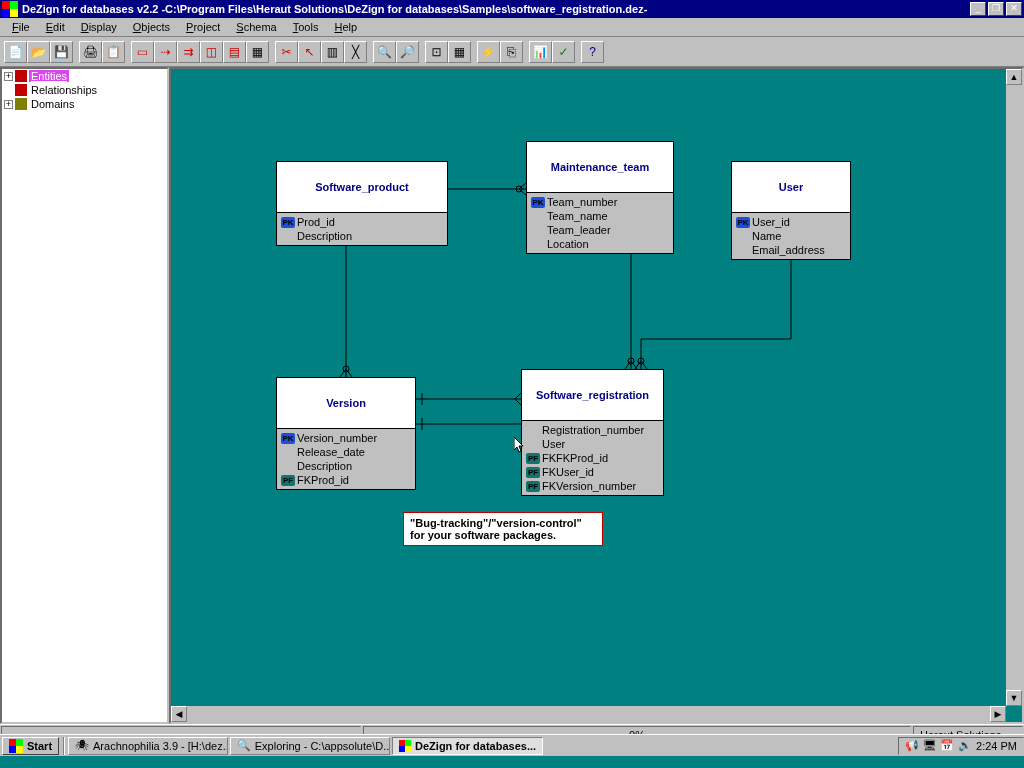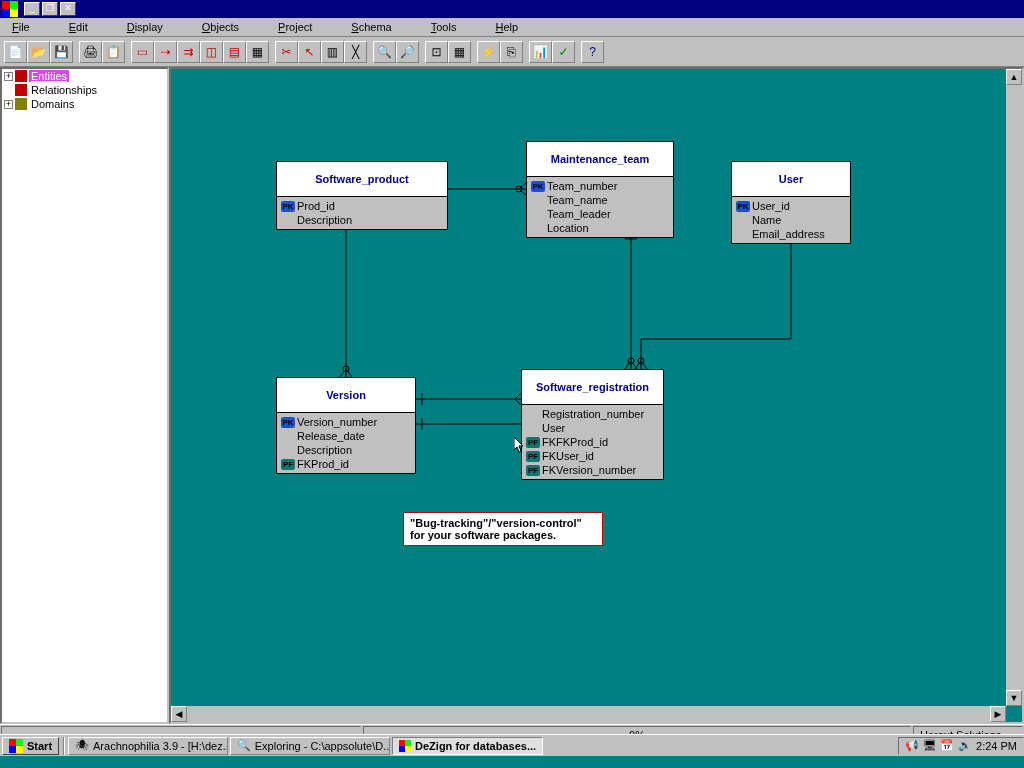--- a/index.html
+++ b/index.html
@@ -3,37 +3,37 @@
 <meta charset="utf-8">
 <style>
 * { box-sizing: border-box; margin: 0; padding: 0; font-family: "MS Sans Serif", Arial, sans-serif; font-size: 11px; }
 body { background: #008080; width: 1024px; height: 768px; overflow: hidden; position: relative; }
 .titlebar { background: #000080; color: #fff; height: 18px; display: flex; align-items: center; padding: 0 2px; }
 .titlebar .icon { width: 16px; height: 16px; margin-right: 4px; display: flex; flex-wrap: wrap; }
 .titlebar .icon span { width: 8px; height: 8px; }
 .titlebar .title { flex: 1; font-weight: bold; }
 .winbtns { display: flex; }
 .winbtn { width: 16px; height: 14px; background: #c0c0c0; border: 1px solid; border-color: #fff #404040 #404040 #fff; margin-left: 2px; font-size: 9px; text-align: center; line-height: 10px; font-family: Arial; }
-.menubar { background: #c0c0c0; height: 19px; display: flex; align-items: center; padding: 0 4px; border-bottom: 1px solid #808080; gap: 23px; }
+.menubar { background: #c0c0c0; height: 19px; display: flex; align-items: center; padding: 0 4px; border-bottom: 1px solid #808080; }
 .menubar span { padding: 2px 8px; }
 .menubar span u { text-decoration: underline; }
 .toolbar { background: #c0c0c0; height: 30px; display: flex; align-items: center; padding: 2px 4px; border-bottom: 1px solid #808080; gap: 0px; }
 .tbtn { width: 23px; height: 22px; border: 1px solid; border-color: #fff #808080 #808080 #fff; background: #c0c0c0; display: flex; align-items: center; justify-content: center; margin-right: 0px; font-size: 12px; }
 .tsep { width: 6px; }
 .workspace { position: absolute; top: 67px; left: 0; right: 0; bottom: 44px; display: flex; }
 .treepanel { width: 169px; background: #fff; border: 2px inset #c0c0c0; overflow: auto; }
 .treerow { padding: 1px 2px; display: flex; align-items: center; gap: 2px; }
 .treerow .exp { width: 9px; height: 9px; border: 1px solid #808080; text-align: center; line-height: 7px; font-size: 9px; }
 .treerow .lbl { padding: 0 2px; }
 .treerow.sel .lbl { background: #d946ef; color: #fff; text-decoration: underline; }
 .treeicon { width: 12px; height: 12px; display: inline-block; }
 .canvas { flex: 1; background: #008080; position: relative; border: 2px inset #c0c0c0; overflow: hidden; }
 .canvas svg { position: absolute; top: 0; left: 0; }
 .entity { position: absolute; background: #c0c0c0; border: 1px solid #000; }
-.entity .hdr { background: #fff; color: #000080; font-weight: bold; text-align: center; border-bottom: 1px solid #000; padding: 11px 4px; }
+.entity .hdr { background: #fff; color: #000080; font-weight: bold; text-align: center; border-bottom: 1px solid #000; padding: 19px 4px; }
 .entity .attrs { padding: 2px 4px; }
 .entity .attr { display: flex; align-items: center; gap: 2px; padding: 1px 0; }
 .keyicon { width: 14px; height: 11px; border-radius: 2px; font-size: 8px; font-weight: bold; color: #000; text-align: center; line-height: 11px; display: inline-block; }
 .pk { background: #1d4ed8; }
 .fk { background: #0f766e; }
 .note { position: absolute; background: #fff; border: 1px solid #c00000; padding: 4px 6px; font-weight: bold; font-size: 11px; }
 .statusbar { position: absolute; bottom: 22px; left: 0; right: 0; height: 22px; background: #c0c0c0; display: flex; border-top: 1px solid #fff; }
 .statuscell { border: 1px inset #c0c0c0; padding: 2px 6px; margin: 1px; }
 .taskbar { position: absolute; bottom: 12px; left: 0; right: 0; height: 22px; background: #c0c0c0; display: flex; align-items: center; border-top: 1px solid #fff; }
 .startbtn { height: 18px; padding: 0 6px; border: 1px solid; border-color: #fff #404040 #404040 #fff; margin: 0 2px; display: flex; align-items: center; font-weight: bold; gap: 4px; }
@@ -48,20 +48,21 @@
 </head>
 <body>
 
 <div class="titlebar">
   <span class="icon">
     <span style="background:#ff0000"></span>
       <span style="background:#00ff00"></span>
     <span style="background:#0000ff"></span>
       <span style="background:#ffff00"></span>
   </span>
+  <span class="title">DeZign for databases v2.2 -C:\Program Files\Heraut Solutions\DeZign for databases\Samples\software_registration.dez-</span>
   <div class="winbtns">
     <div class="winbtn">_</div>
     <div class="winbtn">❐</div>
     <div class="winbtn">✕</div>
   </div>
 </div>
 
 <div class="menubar">
   <span><u>F</u>ile</span>
   <span><u>E</u>dit</span>

